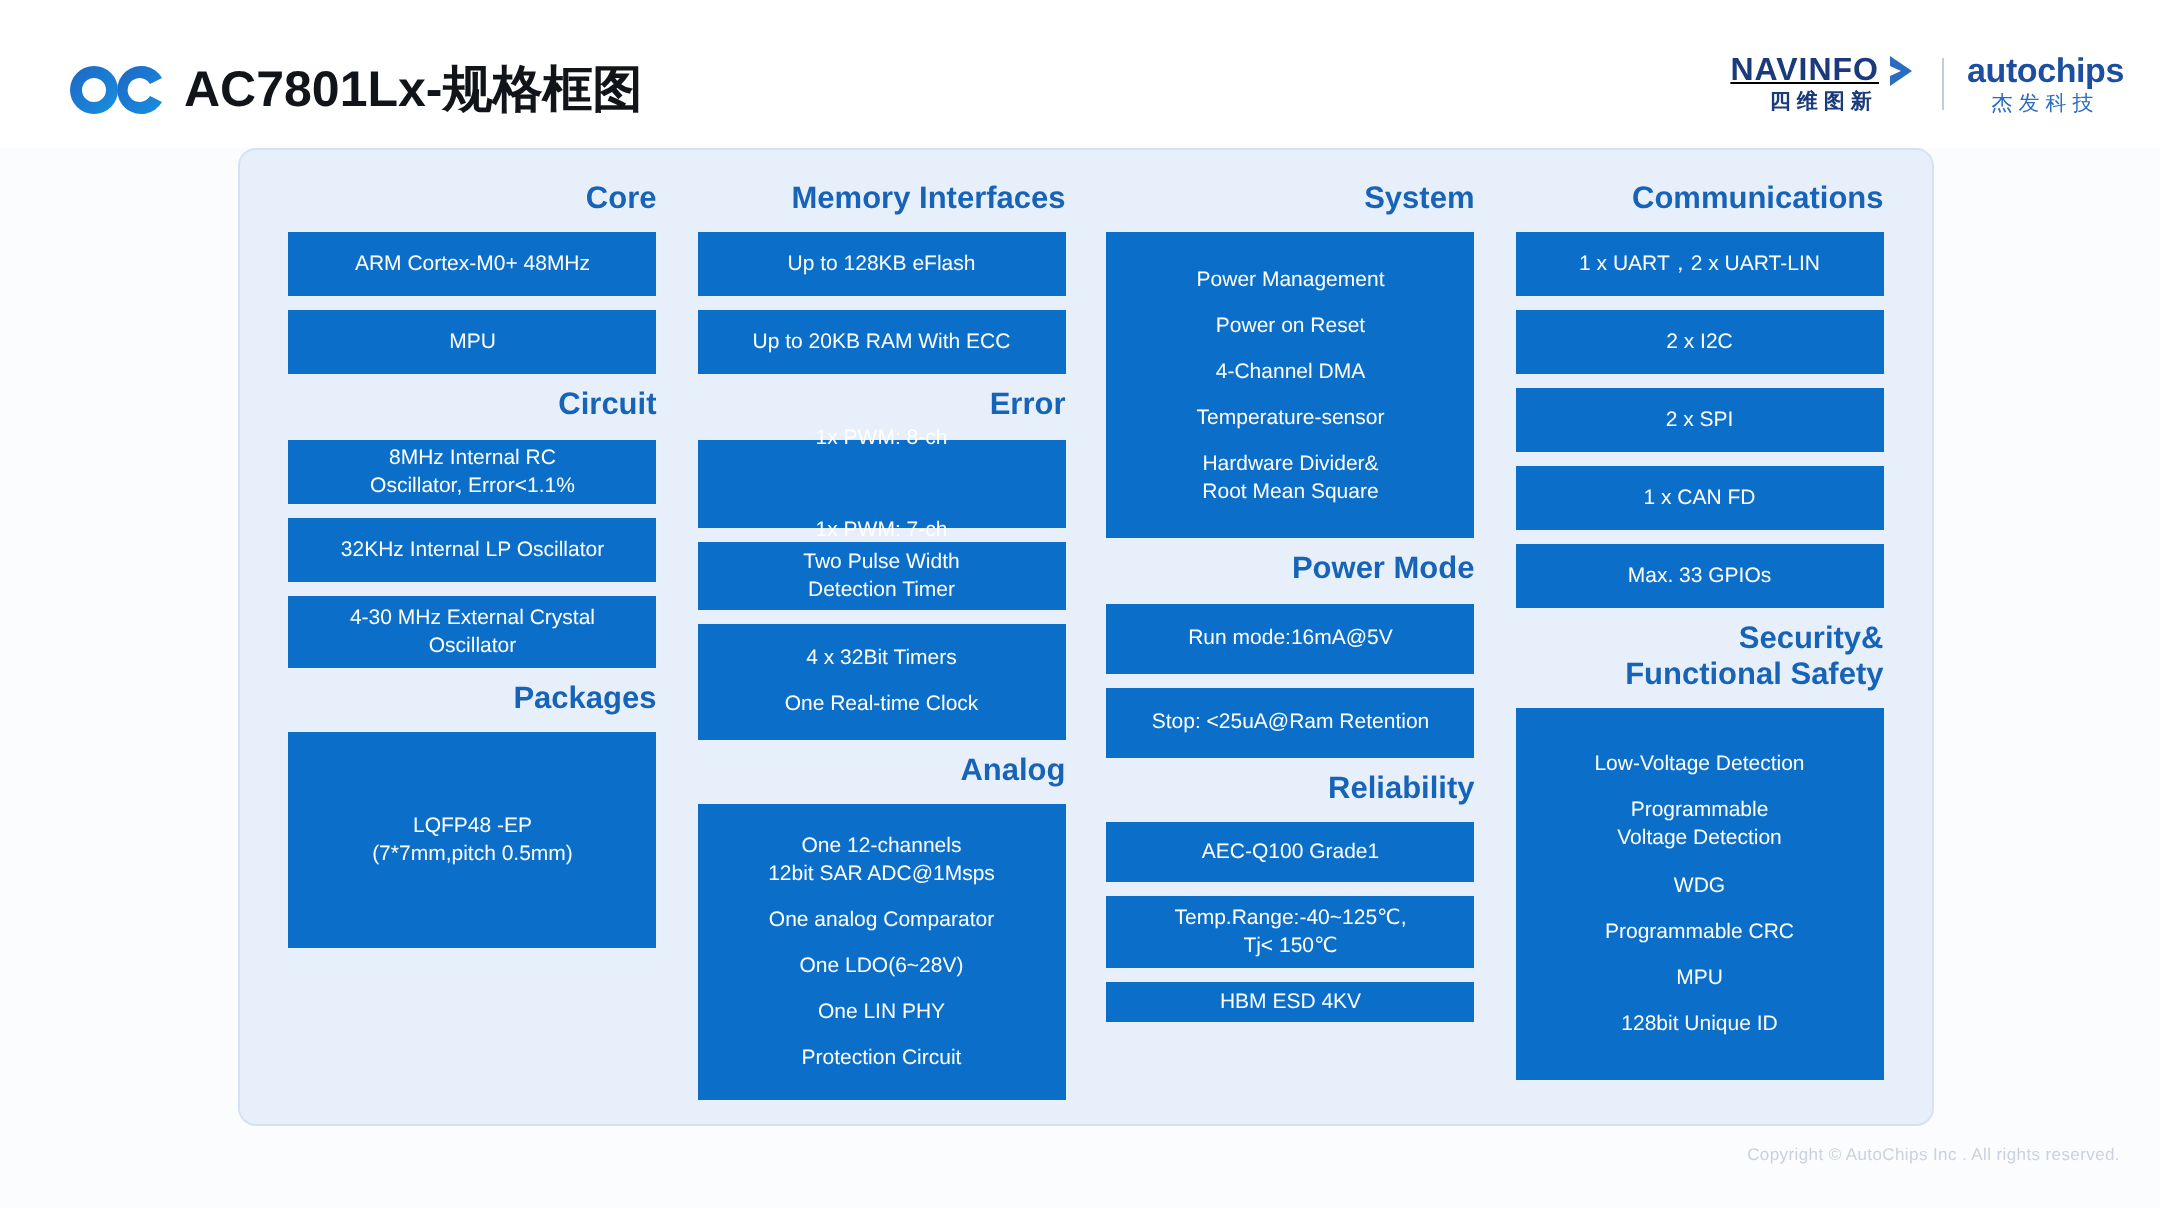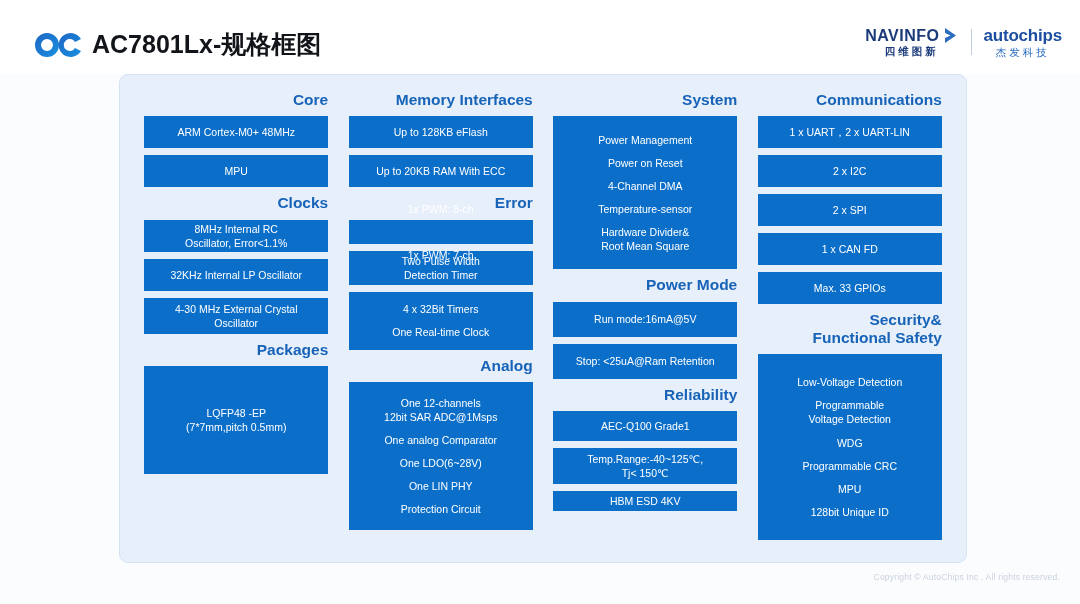--- a/index.html
+++ b/index.html
@@ -27,21 +27,21 @@
   #title-text {
     position: absolute; left: 92px; top: 28px;
     font-size: 25px; font-weight: bold; color: #111418;
     letter-spacing: 0px; white-space: nowrap;
   }
   #brandbar {
     position: absolute; right: 18px; top: 24px;
     height: 36px; display: flex; align-items: center; gap: 12px;
   }
   .navinfo-wrap { display: flex; flex-direction: column; align-items: center; }
-  .navinfo-top { display: flex; align-items: center; gap: 3px; }
+  .navinfo-top { display: flex; align-items: center; gap: 3px; text-decoration: underline; }
   .navinfo-word {
     font-size: 16px; font-weight: bold; color: #1b3a7a;
     letter-spacing: .5px; line-height: 1;
   }
   .navinfo-chev { width: 16px; height: 17px; display: block; }
   .navinfo-cn {
     font-size: 10.5px; color: #1b3a7a; letter-spacing: 3px;
     font-weight: bold; margin-top: 2px; line-height: 1;
   }
   .brand-divider {
@@ -145,21 +145,21 @@
     <div id="columns">
         <div class="col">
           <div class="col-inner">
             <div class="sect-title">Core</div>
             <div class="box" style="height: 32px; background: rgb(11, 111, 201);">
               <span class="line">ARM Cortex-M0+ 48MHz</span>
             </div>
             <div class="box" style="height: 32px; background: rgb(11, 111, 201);">
               <span class="line">MPU</span>
             </div>
-            <div class="sect-title tight">Clocks</div>
+            <div class="sect-title tight">Circuit</div>
             <div class="box" style="height: 32px; background: rgb(11, 111, 201);">
               <span class="line">8MHz Internal RC</span>
               <span class="line">Oscillator, Error&lt;1.1%</span>
             </div>
             <div class="box" style="height: 32px; background: rgb(11, 111, 201);">
               <span class="line">32KHz Internal LP Oscillator</span>
             </div>
             <div class="box" style="height: 36px; background: rgb(11, 111, 201);">
               <span class="line">4-30 MHz External Crystal</span>
               <span class="line">Oscillator</span>
@@ -174,21 +174,21 @@
         <div class="col">
           <div class="col-inner">
             <div class="sect-title">Memory Interfaces</div>
             <div class="box" style="height: 32px; background: rgb(11, 111, 201);">
               <span class="line">Up to 128KB eFlash</span>
             </div>
             <div class="box" style="height: 32px; background: rgb(11, 111, 201);">
               <span class="line">Up to 20KB RAM With ECC</span>
             </div>
             <div class="sect-title tight">Error</div>
-            <div class="box" style="height: 24px; background: rgb(11, 111, 201); gap: 32px;">
+            <div class="box" style="height: 44px; background: rgb(11, 111, 201); gap: 32px;">
               <span class="line">1x PWM: 8-ch</span>
               <span class="line">1x PWM: 7-ch</span>
             </div>
             <div class="box" style="height: 34px; background: rgb(11, 111, 201);">
               <span class="line">Two Pulse Width</span>
               <span class="line">Detection Timer</span>
             </div>
             <div class="box" style="height: 58px; background: rgb(11, 111, 201);">
               <span class="line">4 x 32Bit Timers</span>
               <span class="gap"></span>

